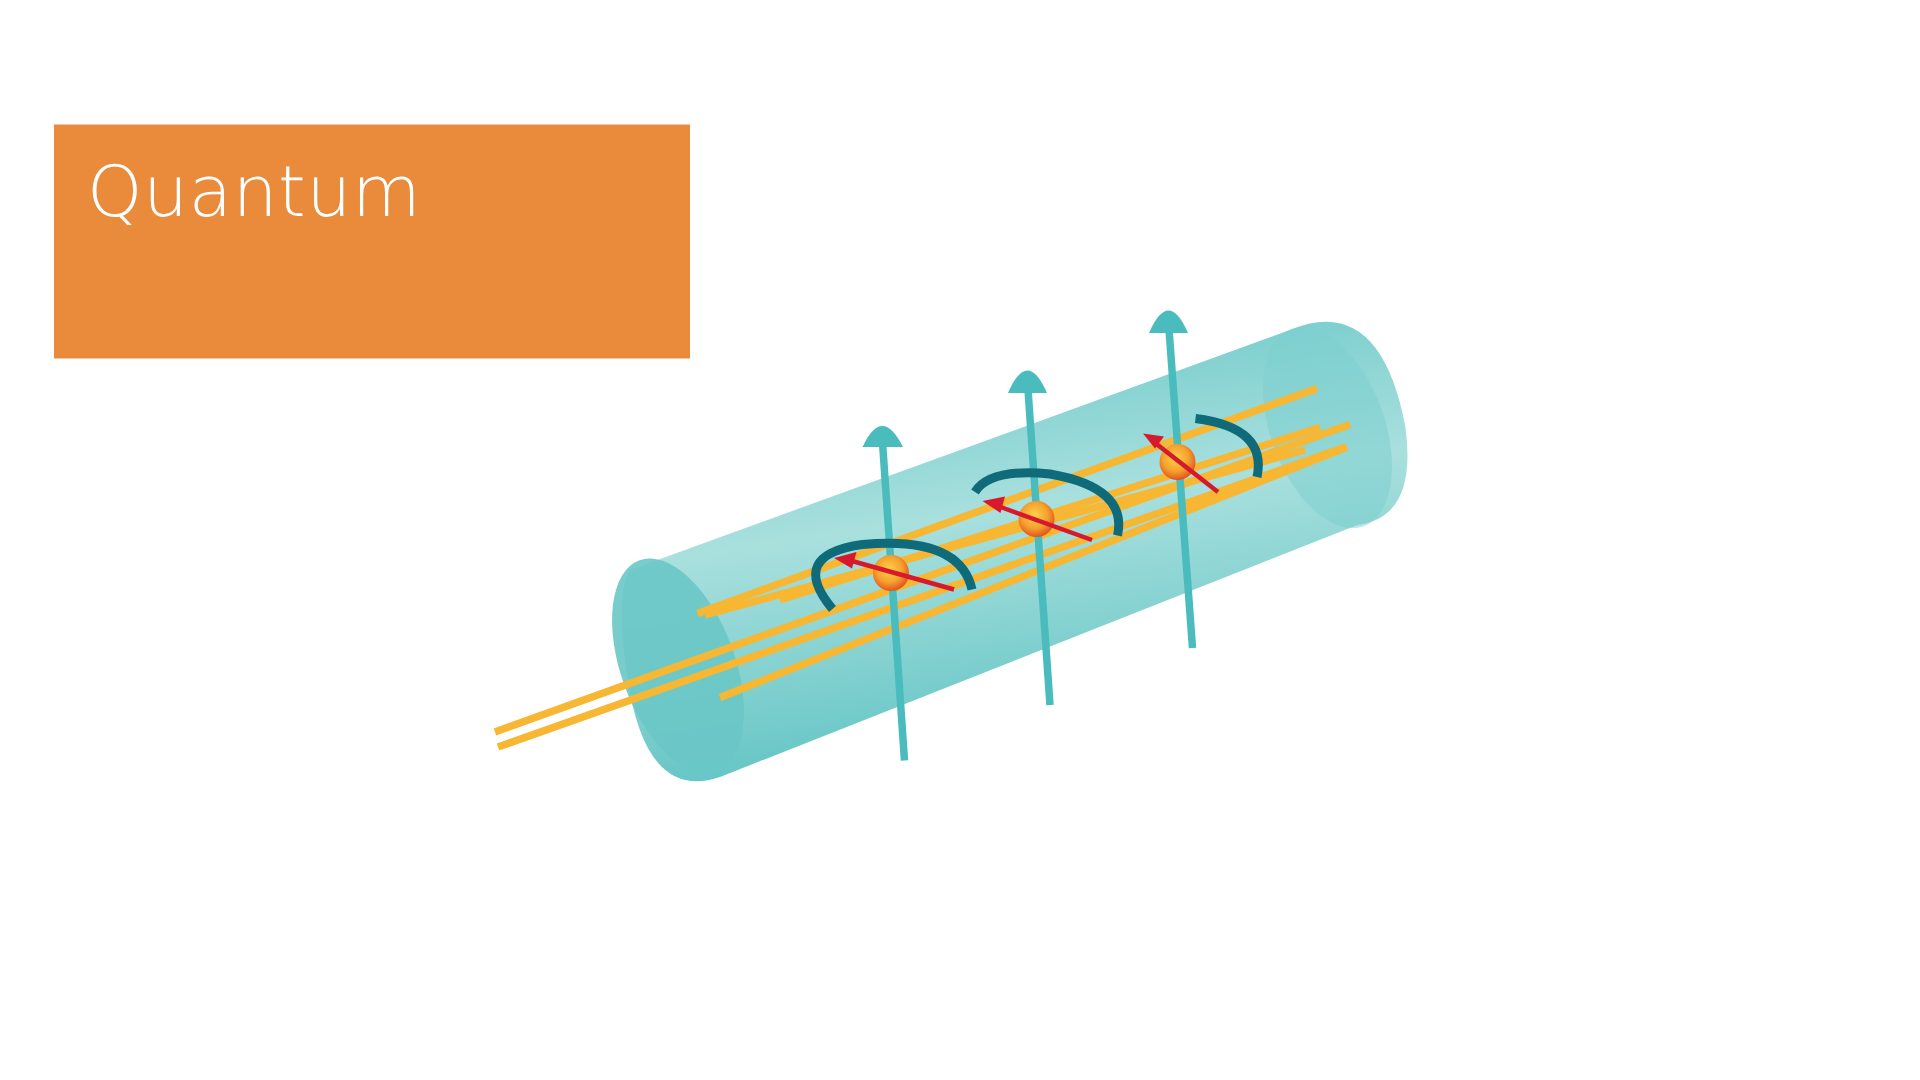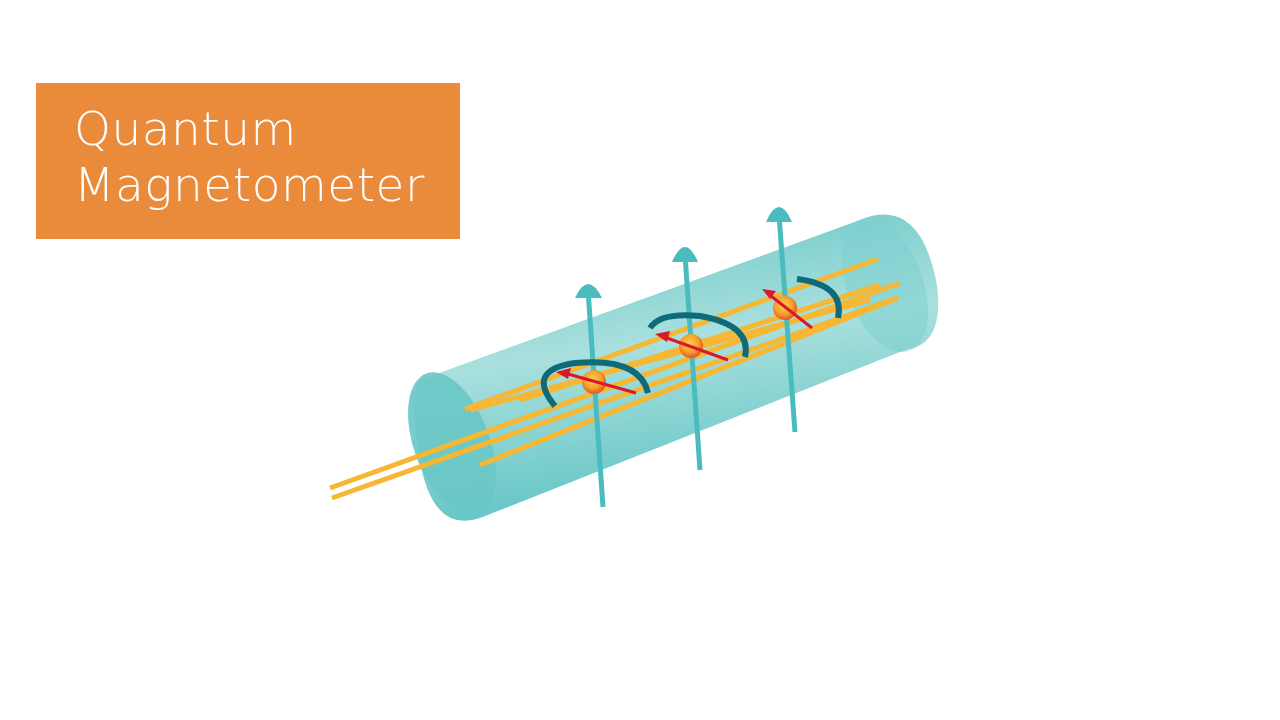--- a/index.html
+++ b/index.html
@@ -1,34 +1,33 @@
 <!DOCTYPE html>
 <html><head>
 <meta charset="utf-8">
 <style>
   html, body { margin: 0; padding: 0; background: #ffffff; }
   body { width: 1280px; height: 720px; position: relative; overflow: hidden; font-family: "DejaVu Sans", sans-serif; }
   .title-box {
     position: absolute; left: 36px; top: 83px; width: 424px; height: 156px;
     background: #ea8a3b;
-    box-sizing: border-box; padding: 18px 0 0 38px;
+    box-sizing: border-box; padding: 18px 0 0 22px;
   }
   .title-line {
     display: block; color: #ffffff; font-family: "DejaVu Sans", sans-serif;
     font-weight: 200; font-size: 47px; line-height: 56px; letter-spacing: 0.5px;
     -webkit-text-stroke: 0; font-stretch: condensed;
   }
   .illustration { position: absolute; left: 0; top: 0; width: 1280px; height: 720px; }
 </style>
 </head>
 <body>
 
 <div class="title-box">
   <span class="title-line">Quantum</span>
-  <span class="title-line">Magnetometer</span>
 </div>
 
 <svg class="illustration" viewBox="0 0 1280 720" xmlns="http://www.w3.org/2000/svg">
   <defs>
     <linearGradient id="cylGrad" x1="0" y1="0" x2="0.25" y2="1">
       <stop offset="0" stop-color="#5fc3c4"></stop>
       <stop offset="0.5" stop-color="#a9e0de"></stop>
       <stop offset="1" stop-color="#62c4c4"></stop>
     </linearGradient>
     <radialGradient id="atomGrad" cx="0.45" cy="0.4" r="0.6">

